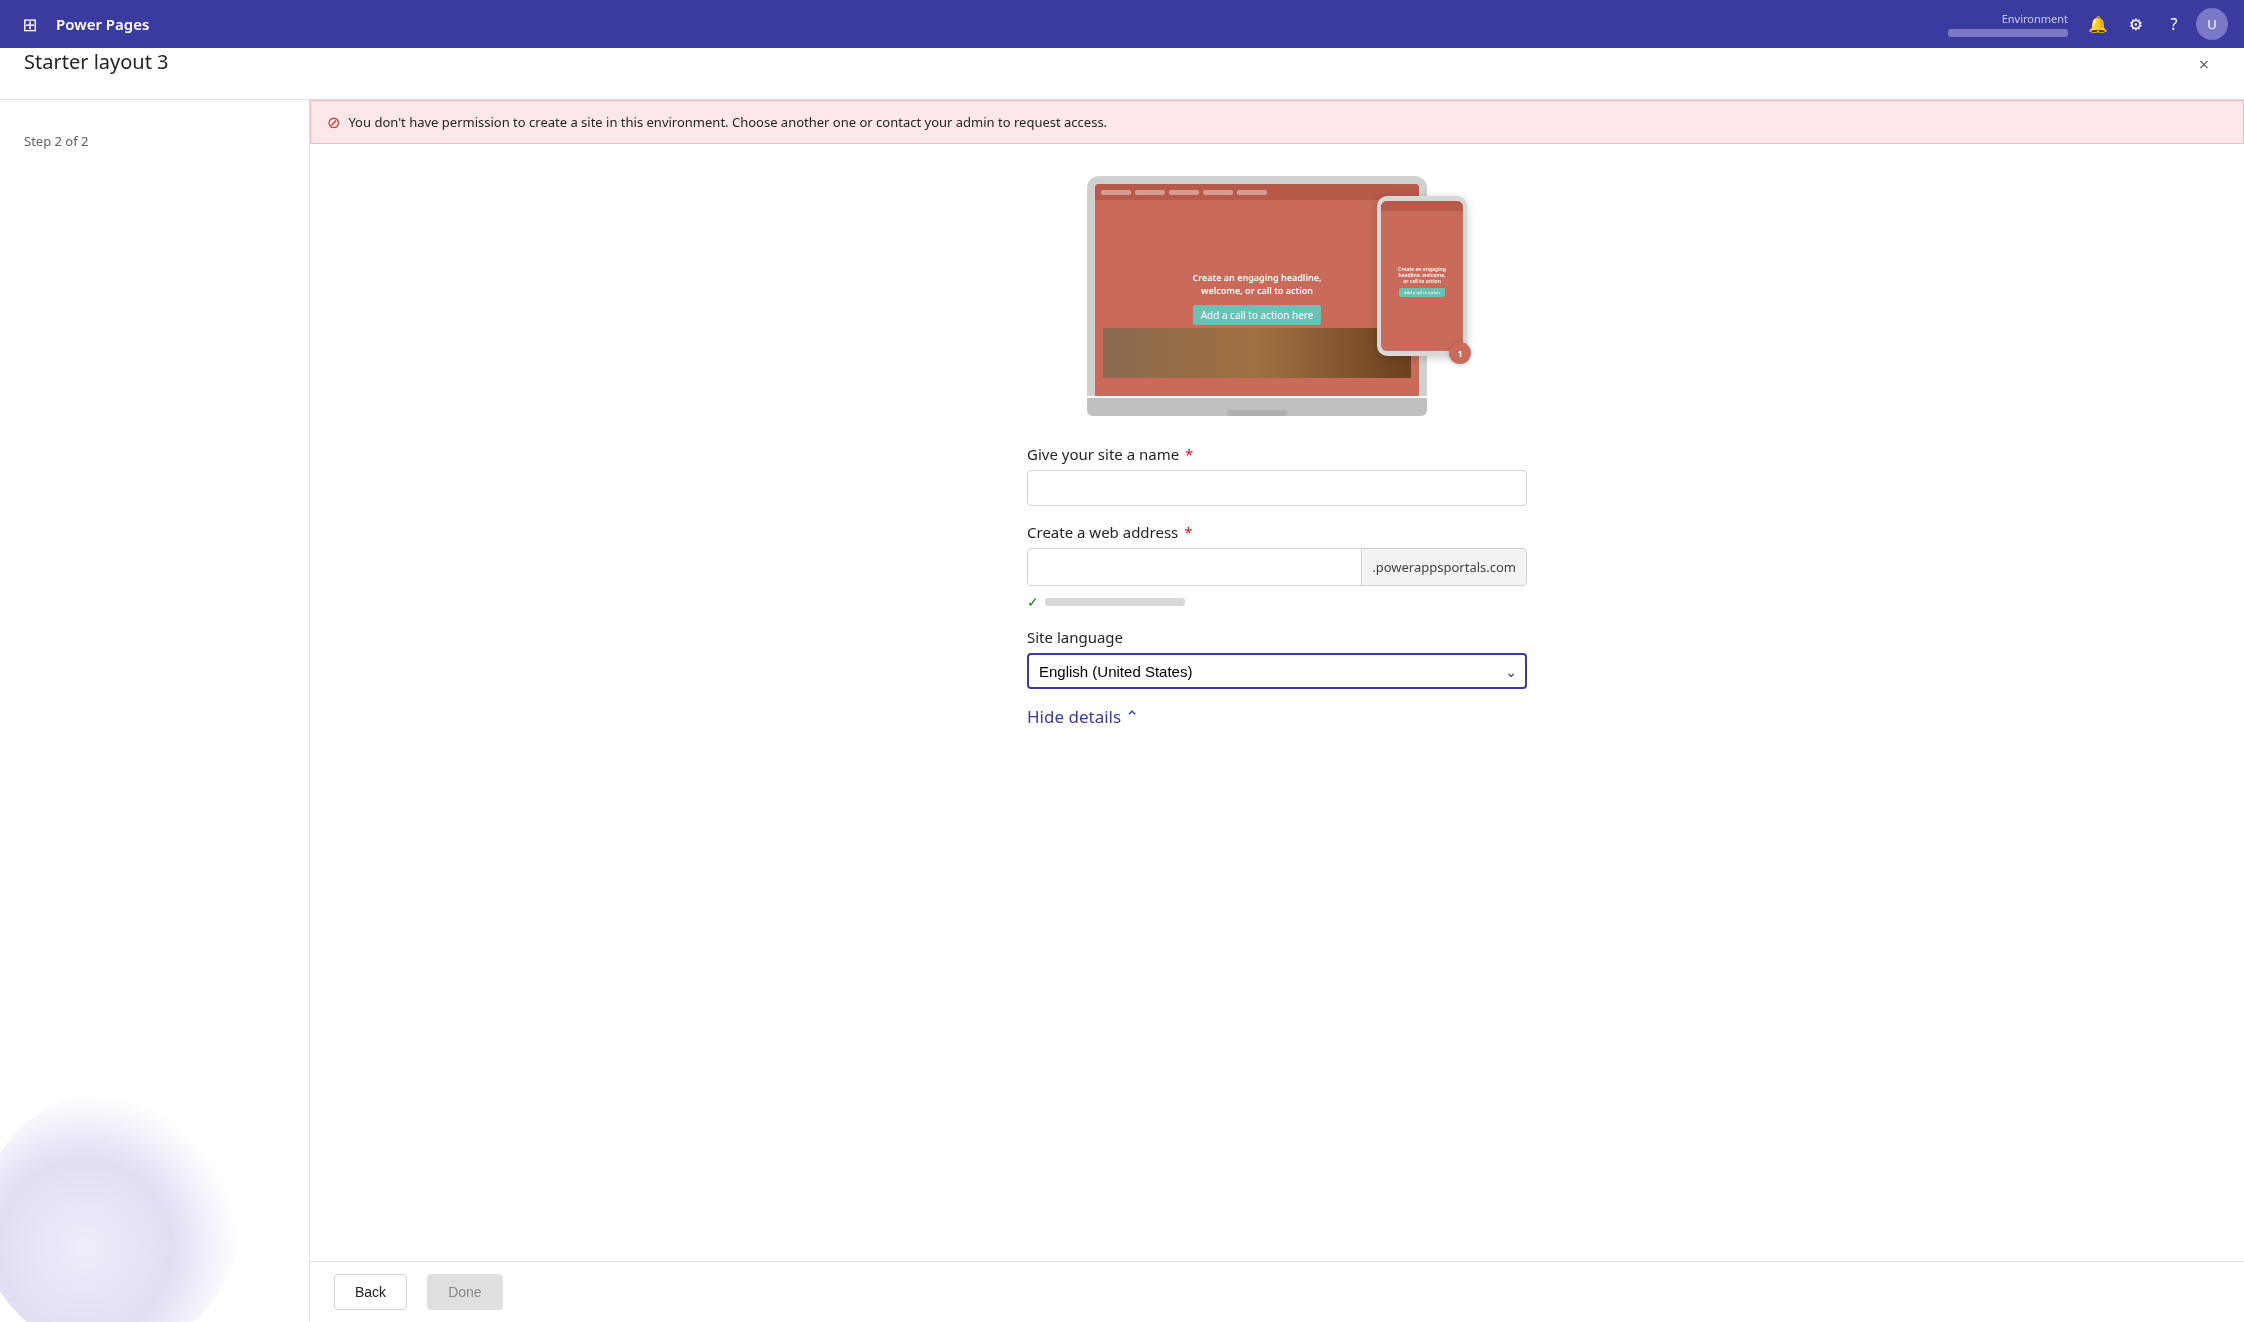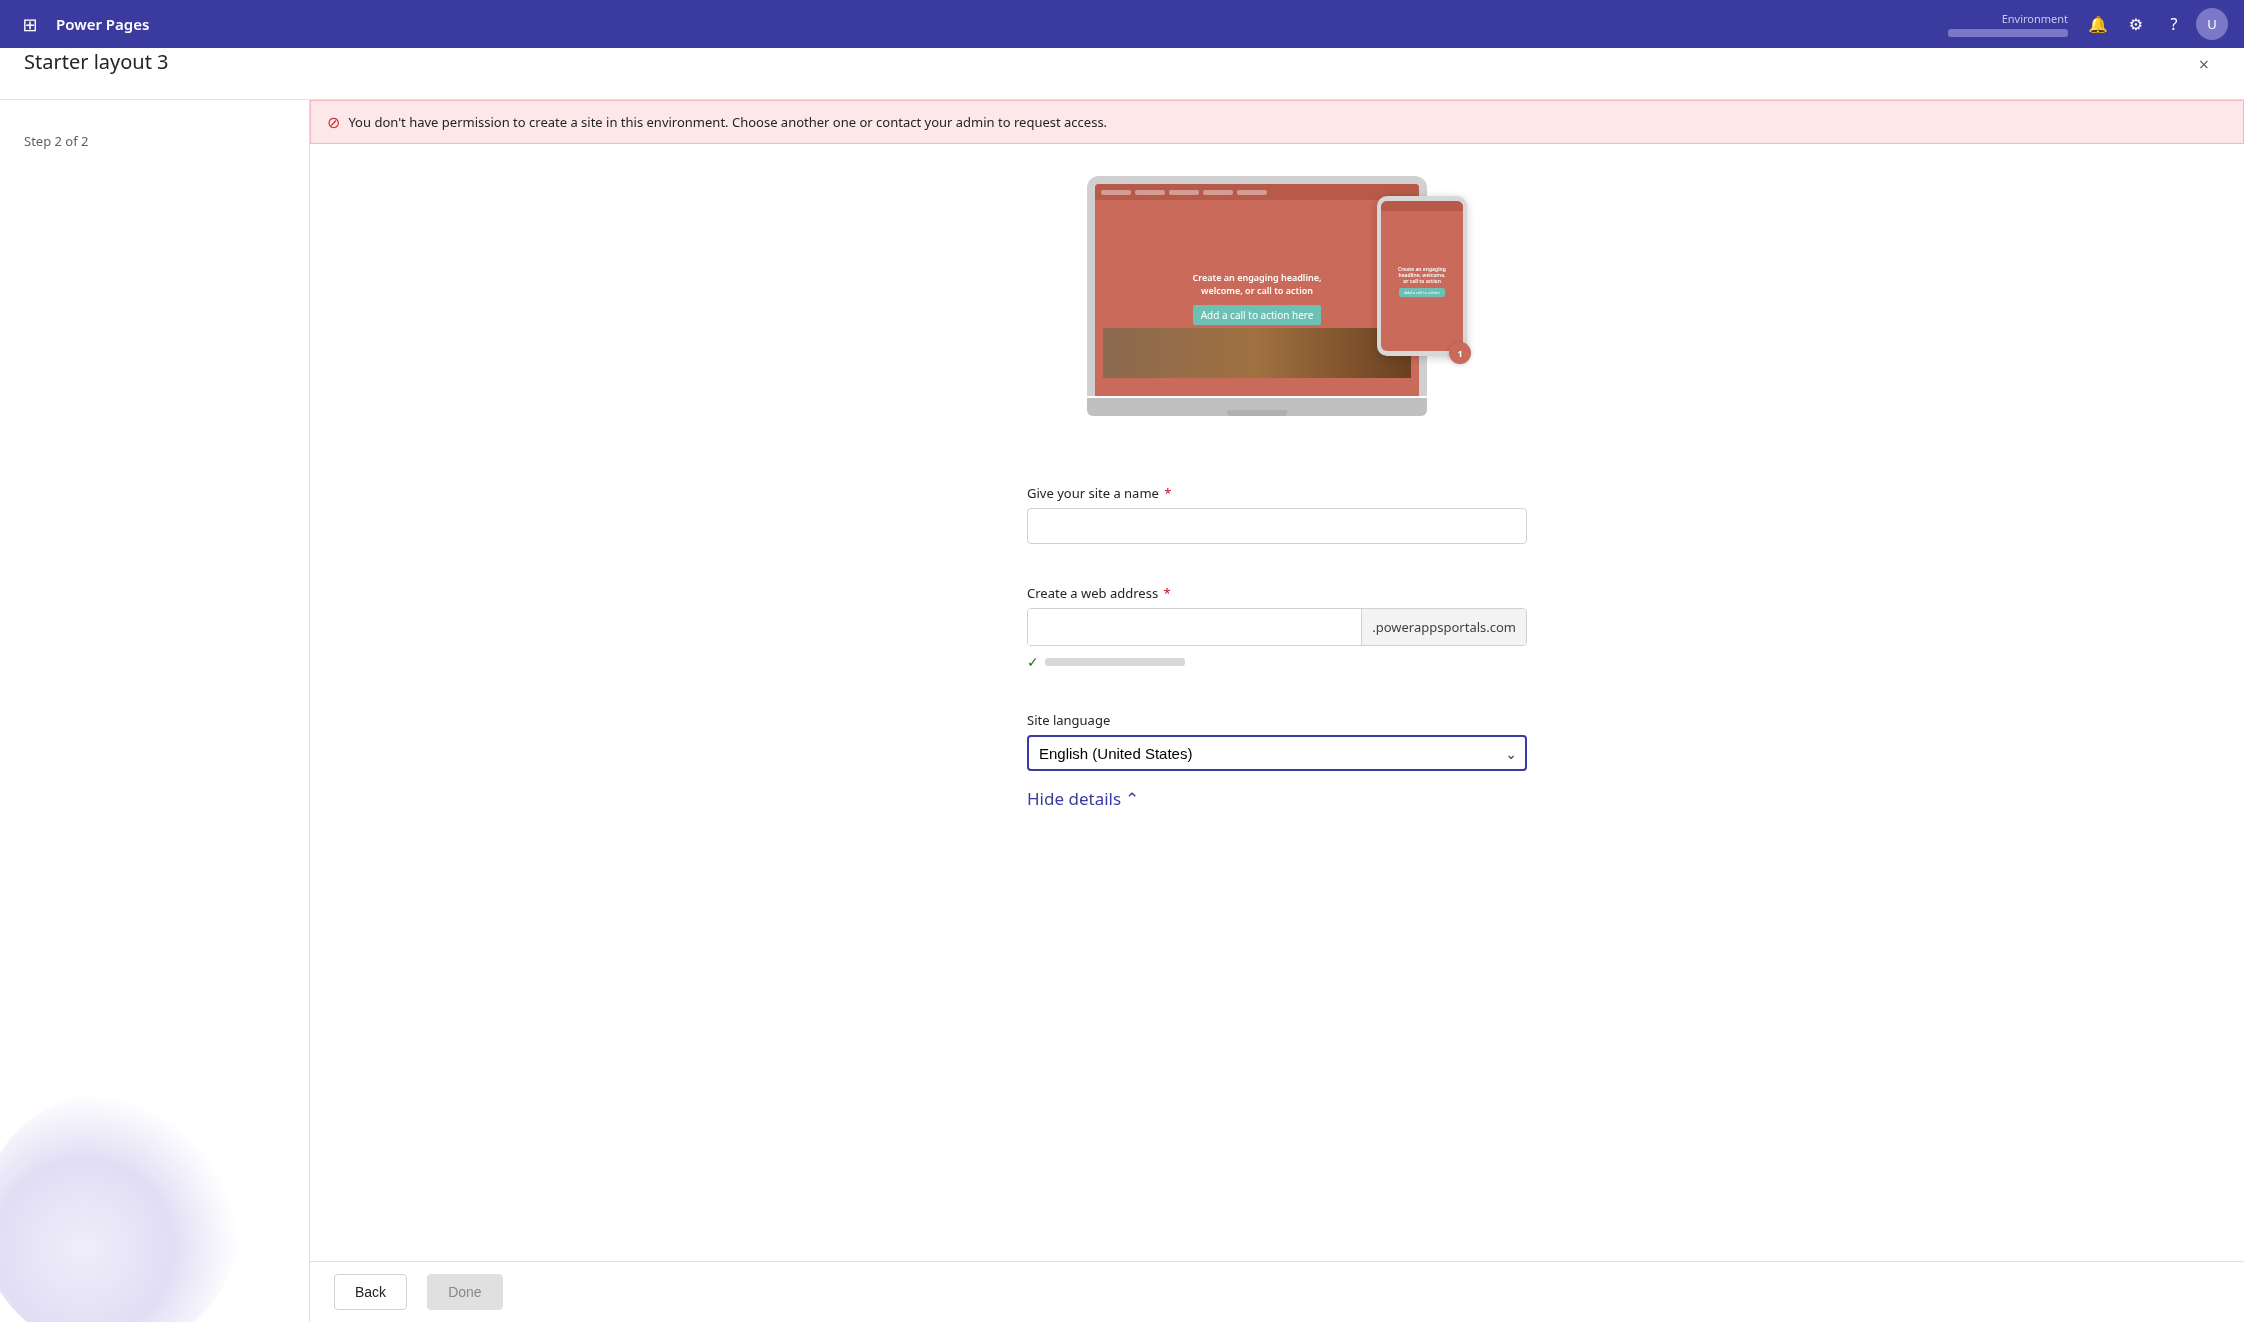--- a/index.html
+++ b/index.html
@@ -335,25 +335,24 @@
 
     
     .form-section {
       width: 100%;
       max-width: 500px;
     }
     .form-group {
       margin-bottom: 16px;
     }
     .form-label {
-      font-size: 13px;
+      font-size: 15px;
       color: #242424;
       margin-bottom: 6px;
       display: block;
-      margin-top: 40px;
     }
     .required-star {
       color: #c50f1f;
       margin-left: 2px;
     }
     .form-input {
       width: 100%;
       height: 36px;
       border: 1px solid #d0d0d0;
       border-radius: 4px;

